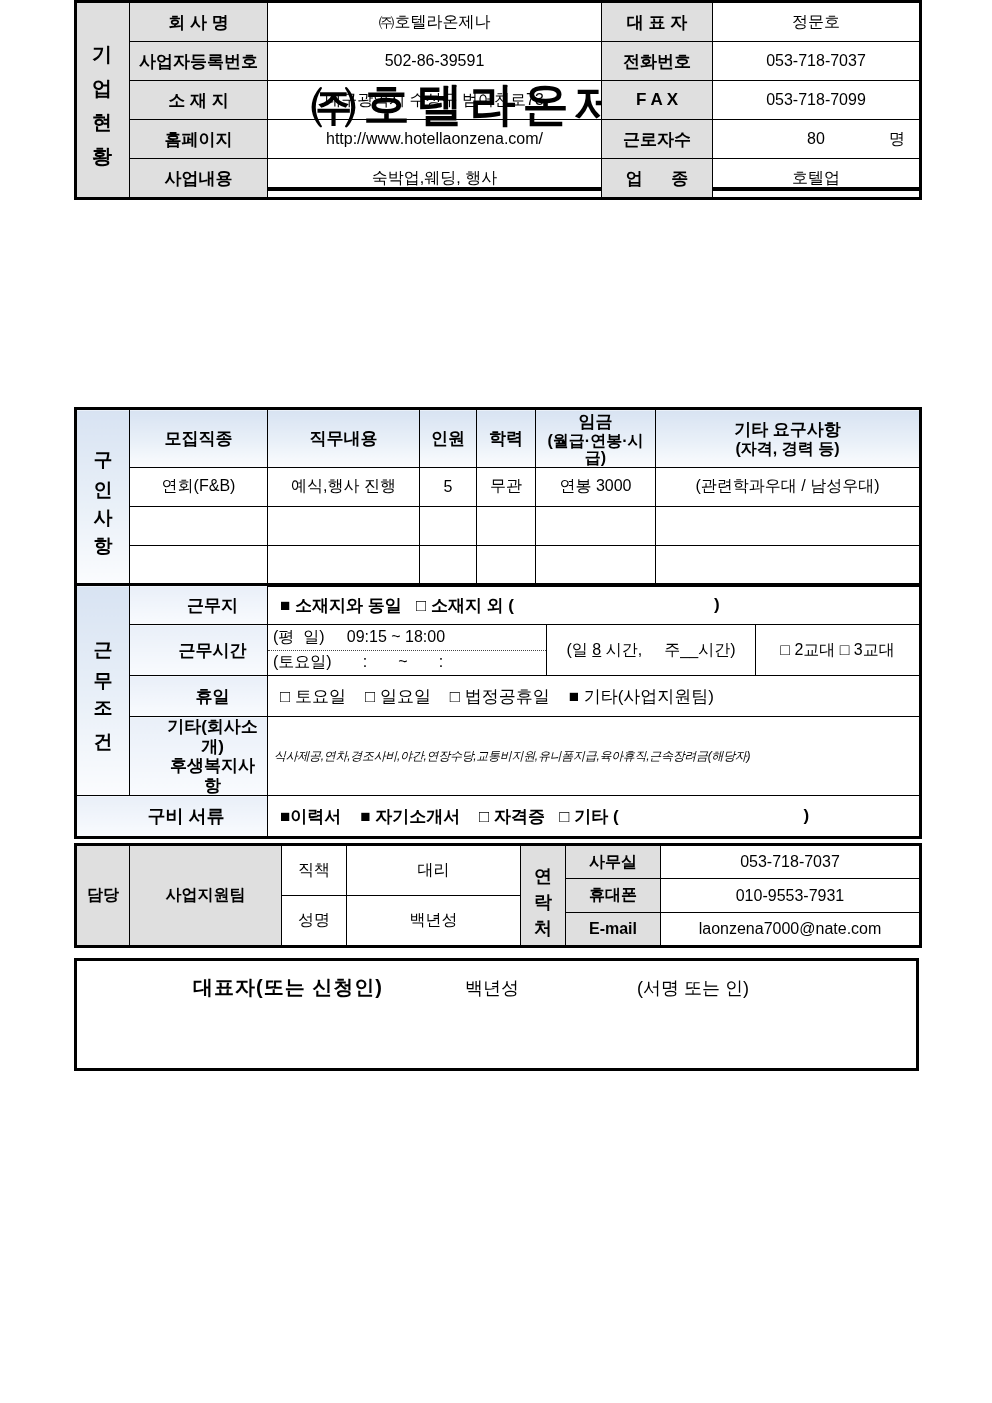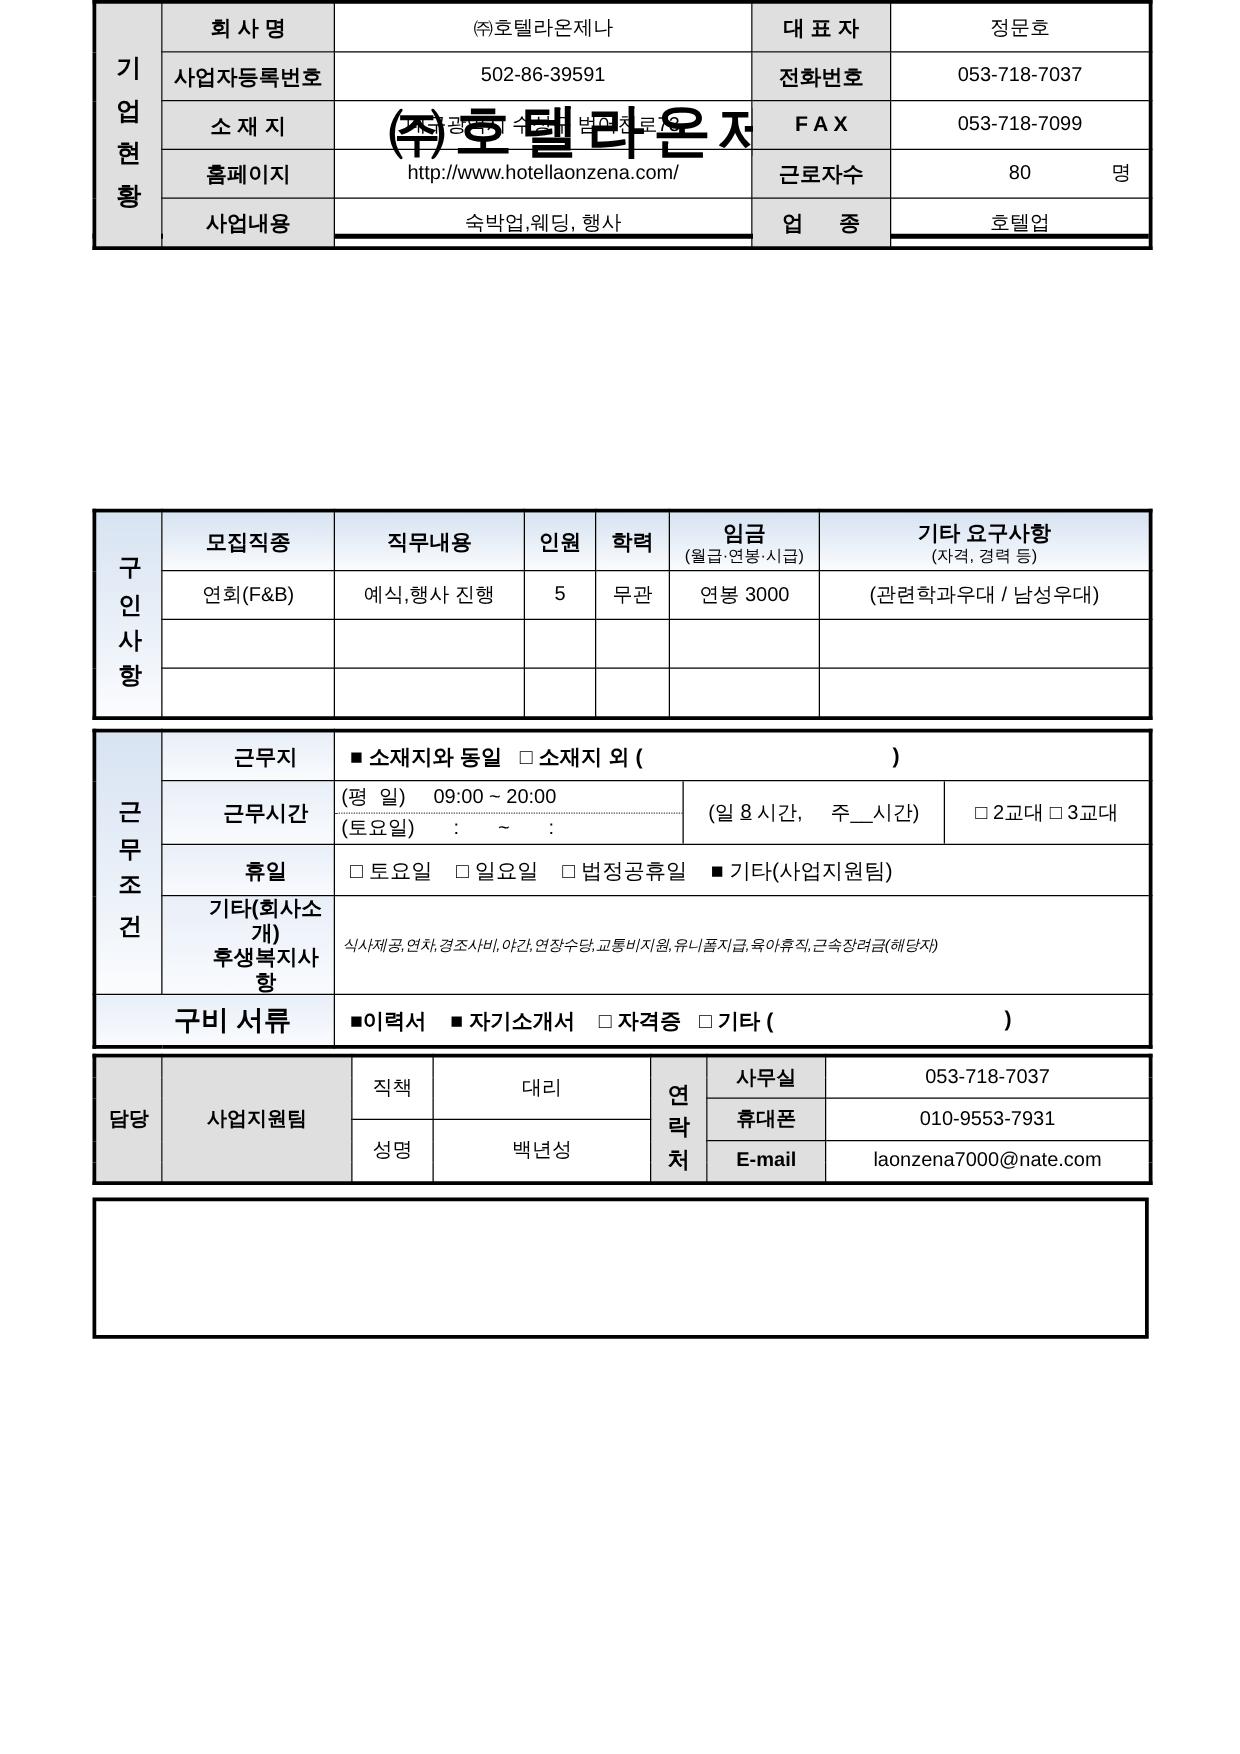--- a/index.html
+++ b/index.html
@@ -26,21 +26,21 @@
 
   .vcell { text-align:center; padding:0; }
   .vtext { writing-mode:vertical-lr; text-orientation:upright; font-weight:700; font-size:20px;
            letter-spacing:14px; display:inline-block; }
   .vtext.sp9  { letter-spacing:9px;  font-size:19px; }
   .vtext.sp11 { letter-spacing:11px; font-size:19px; }
   .vtext.sp8  { letter-spacing:8px;  font-size:18px; }
 
   .t1 td { height:38px; }
   .t2 .hdr { font-weight:700; text-align:center; font-size:17px; }
-  .t2 .sub { font-weight:400; font-size:13px; line-height:1.05; }
+  .t2 .sub { font-weight:700; font-size:16px; line-height:1.05; }
   .t2 .hrow td { height:46px; }
   .t2 .drow td { height:38px; }
 
   .t3 .lbl3 { font-weight:700; text-align:center; font-size:17px; }
   .t3 .row1 td { height:38px; }
   .t3 .row2 td { height:50px; }
   .t3 .row3 td { height:40px; }
   .t3 .row4 td { height:47px; }
   .t3 .row5 td { height:40px; }
   .twoline { white-space:pre-line; font-size:15px; line-height:1.15; }
@@ -195,41 +195,41 @@
           <span>■ 소재지와 동일   □ 소재지 외 (</span>
           <span class="closep" style="margin-left:200px">)</span>
         </div>
       </td>
     </tr>
     <tr class="row2">
       <td class="lbl3 bg-blue2">근무시간</td>
       <td class="pad0">
         <div class="wt-wrap">
           <div class="wt-times">
-            <div class="wt-top">(평  일)     09:00 ~ 20:00</div>
+            <div class="wt-top">(평  일)     09:15 ~ 18:00</div>
             <div class="wt-bottom">(토요일)       :       ~       :</div>
           </div>
           <div class="wt-daily">
             <span>(일 </span><span class="uline">8</span><span> 시간,     주__시간)</span>
           </div>
           <div class="wt-shift">□ 2교대 □ 3교대</div>
         </div>
       </td>
     </tr>
     <tr class="row3">
       <td class="lbl3 bg-blue2">휴일</td>
       <td class="left" style="white-space:pre; font-size:17px; padding-left:12px">□ 토요일    □ 일요일    □ 법정공휴일    ■ 기타(사업지원팀)</td>
     </tr>
     <tr class="row4">
       <td class="lbl3 bg-blue2 twoline" style="font-weight:700">기타(회사소개)
 후생복지사항</td>
       <td class="left welfare">식사제공,연차,경조사비,야간,연장수당,교통비지원,유니폼지급,육아휴직,근속장려금(해당자)</td>
     </tr>
     <tr class="row5">
-      <td class="lbl3 bg-blue2" colspan="2" style="font-size:22px">구비 서류</td>
+      <td class="lbl3 bg-blue2" colspan="2" style="font-size:18px">구비 서류</td>
       <td class="pad0">
         <div class="flexcell" style="height:40px">
           <span>■이력서    ■ 자기소개서    □ 자격증   □ 기타 (</span>
           <span class="closep" style="margin-left:185px">)</span>
         </div>
       </td>
     </tr>
   </tbody>
     </table>
 
@@ -264,15 +264,20 @@
     </tr>
     <tr>
       <td class="lbl4" rowspan="2">E-mail</td>
       <td class="val4" rowspan="2">laonzena7000@nate.com</td>
     </tr>
     <tr></tr>
   </tbody>
     </table>
 
   <div class="sigbox">
+    <div class="sigline">
+      <span class="sig-label">대표자(또는 신청인)</span>
+      <span class="sig-name">백년성</span>
+      <span class="sig-seal">(서명 또는 인)</span>
+    </div>
   </div>
 
 </div>
 
 </body></html>

